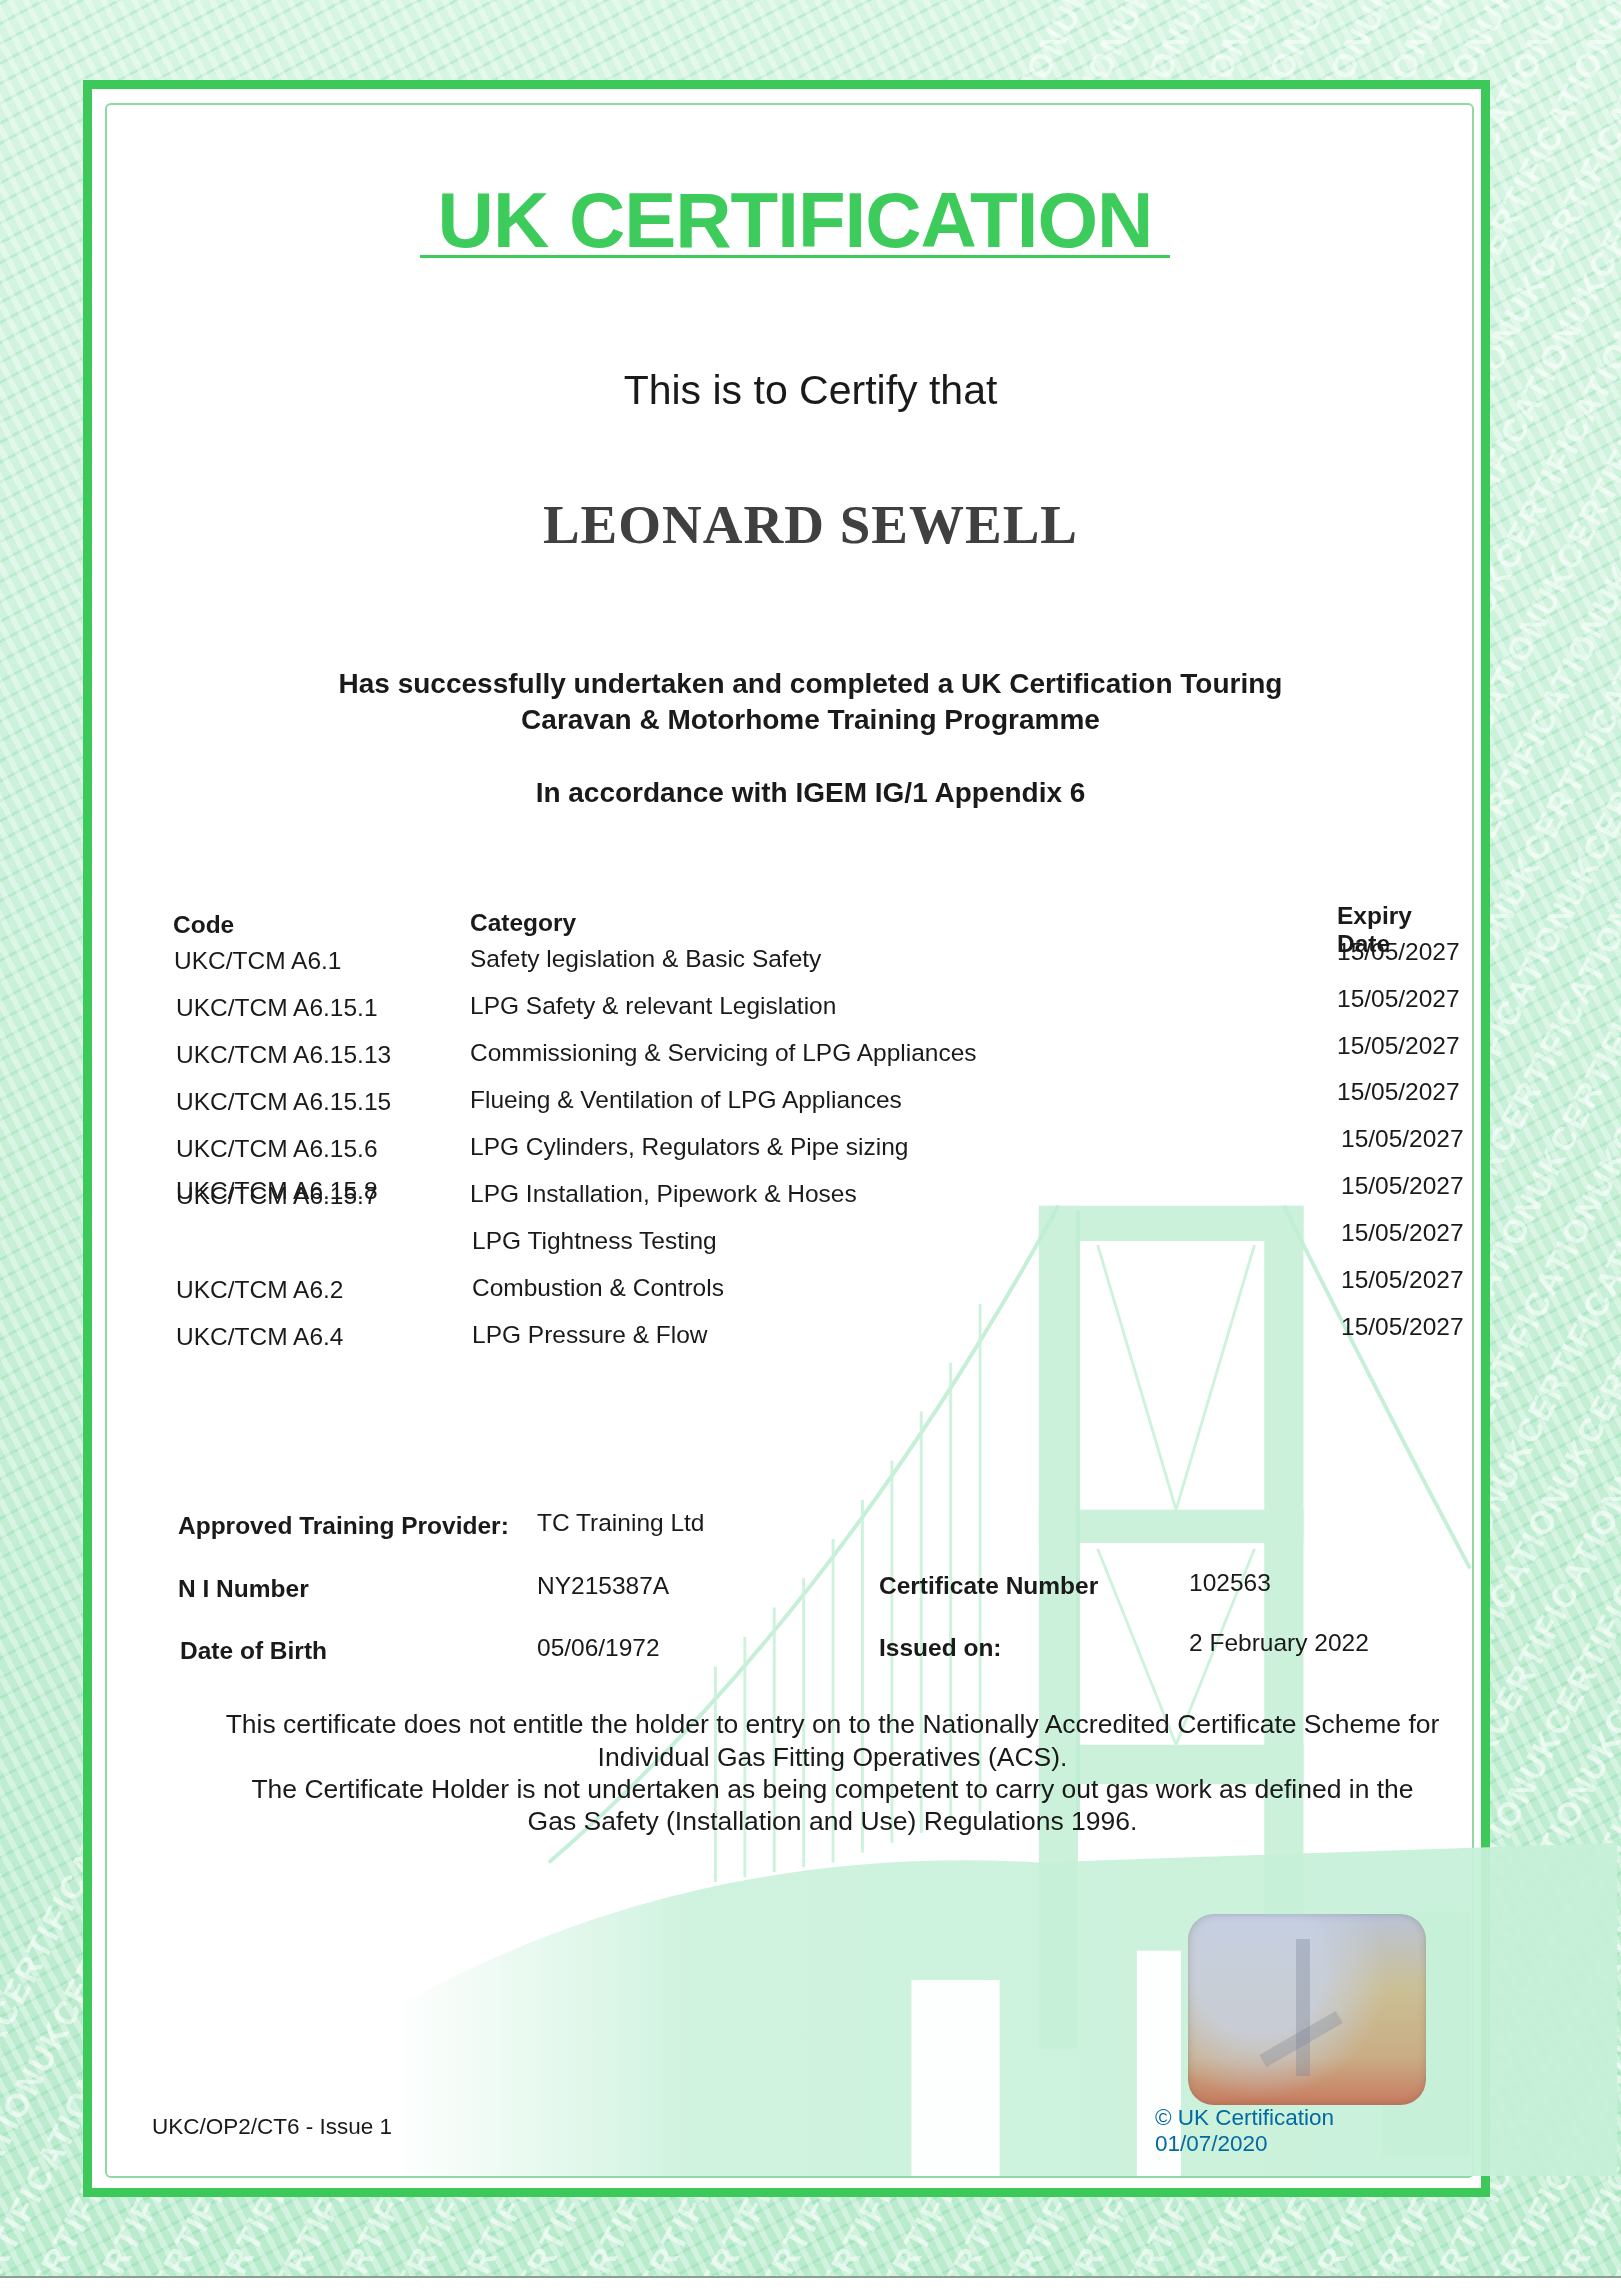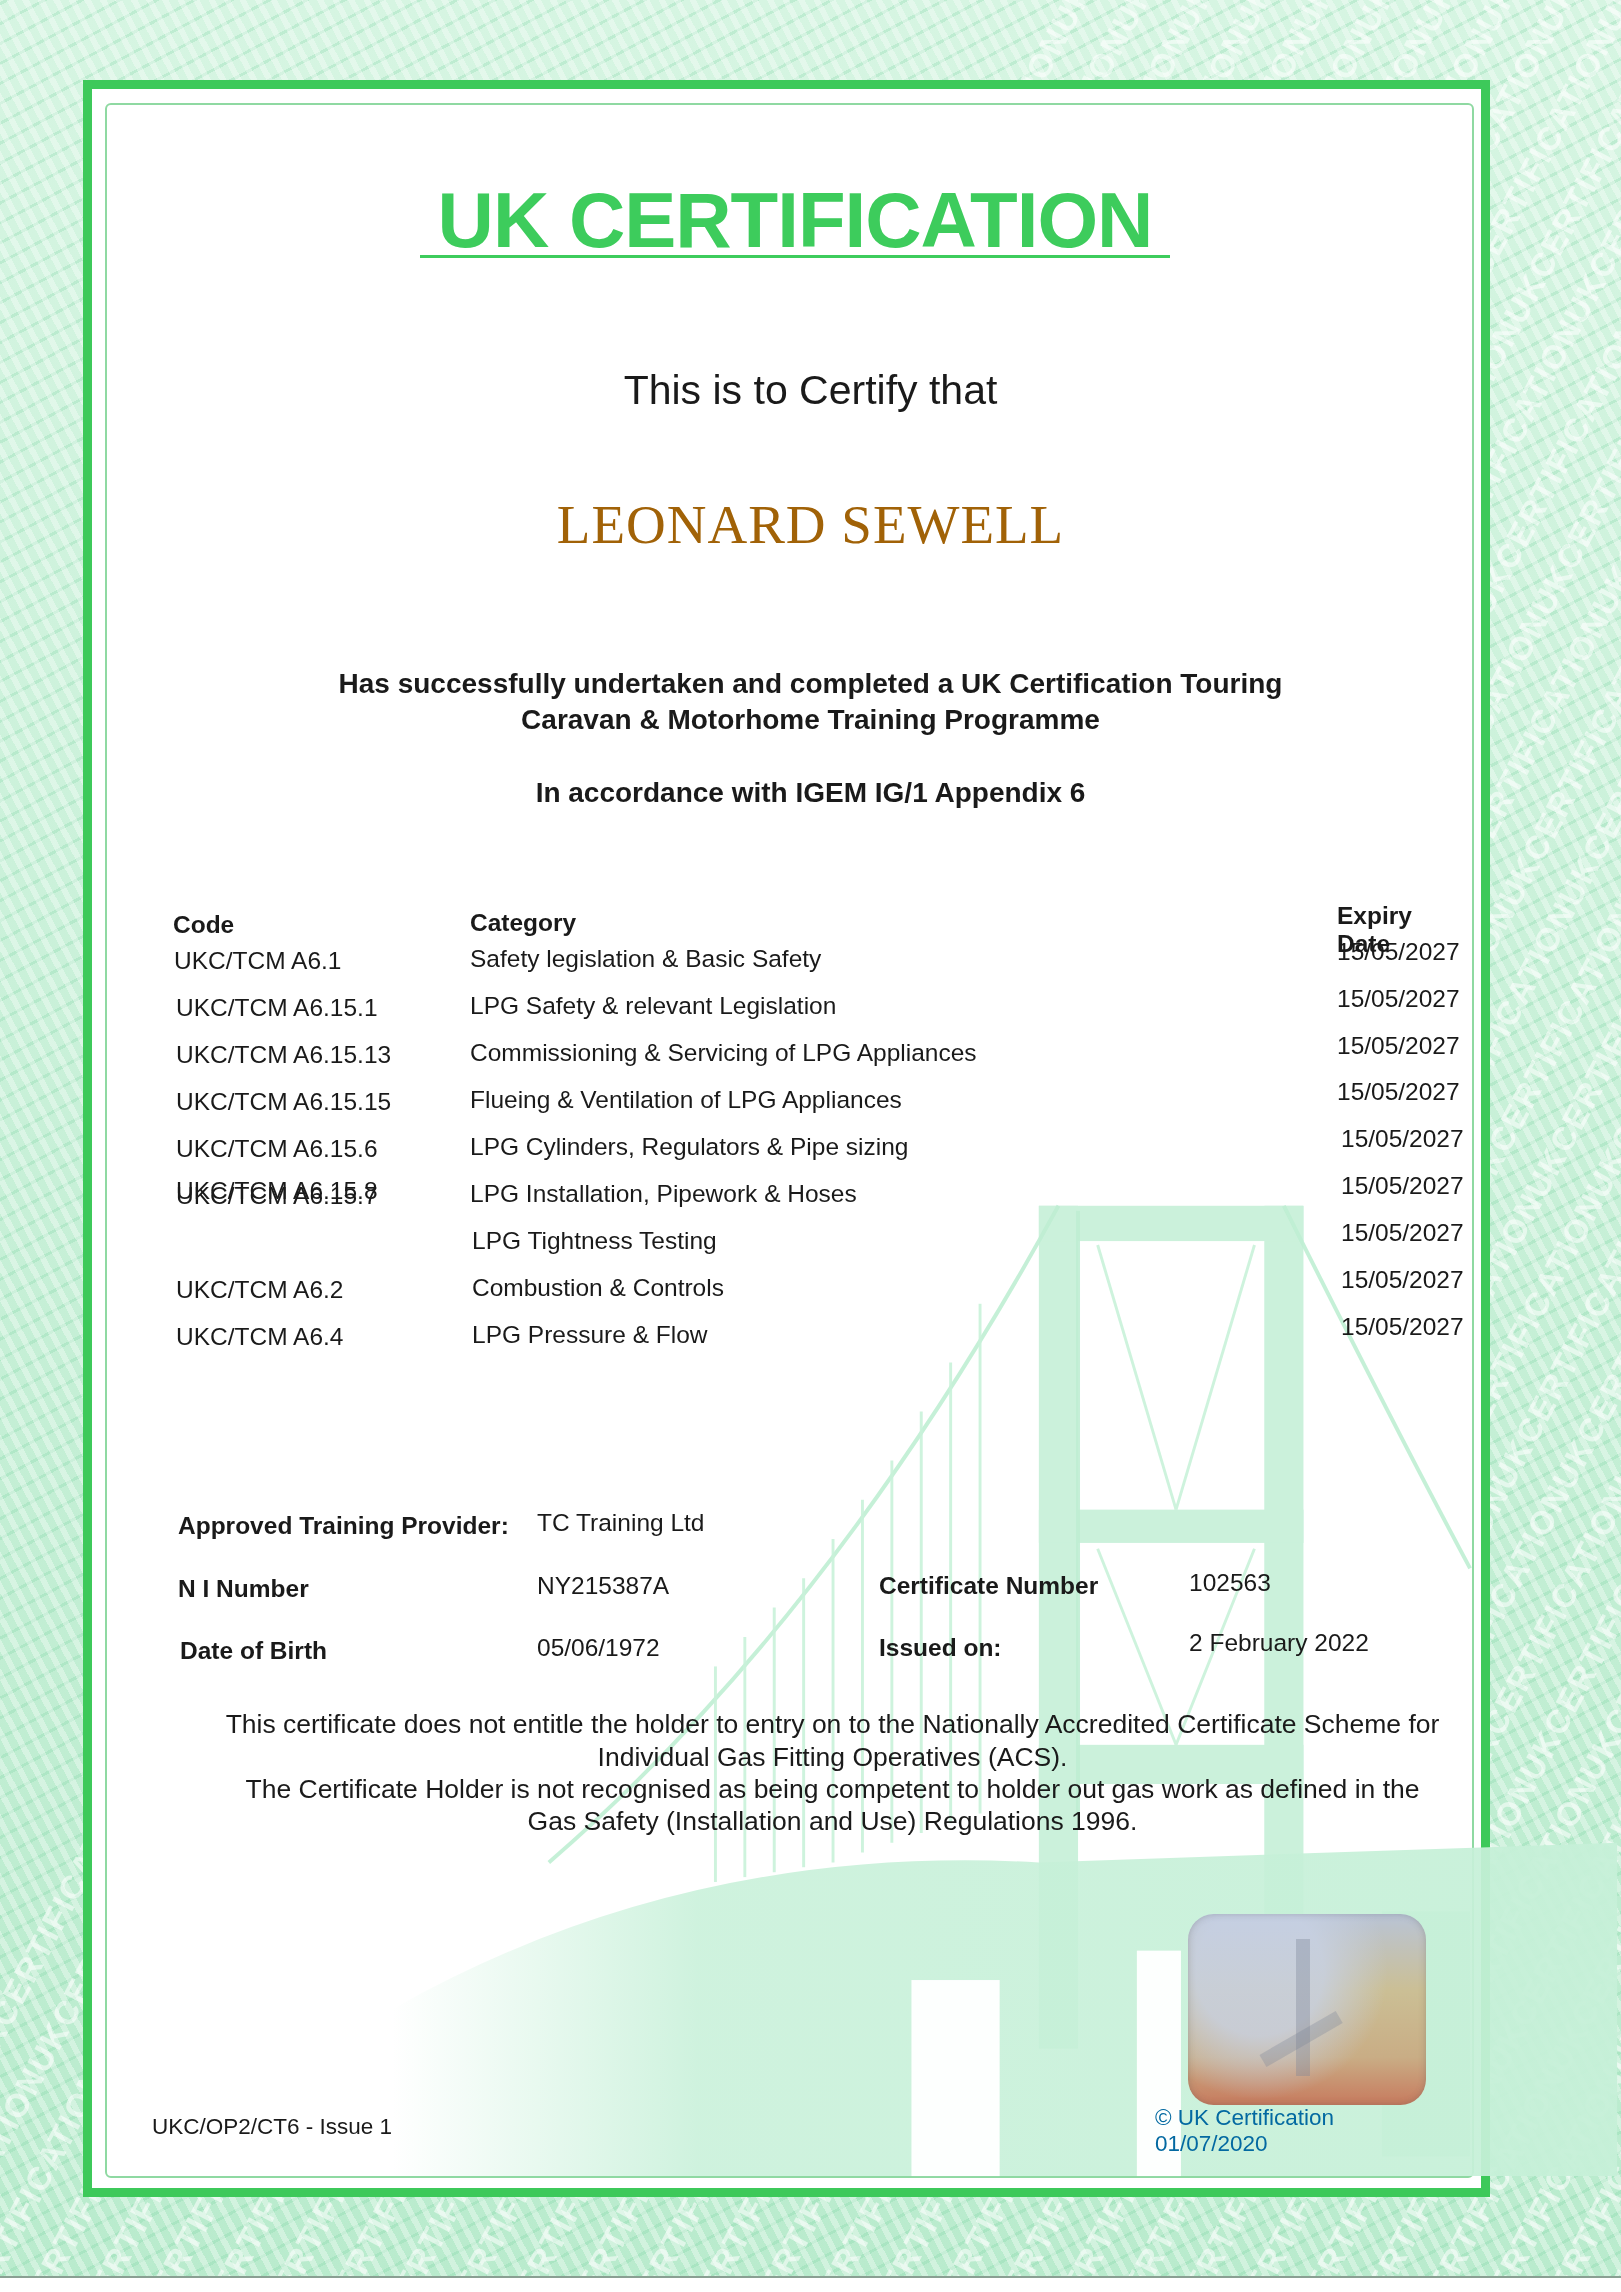--- a/index.html
+++ b/index.html
@@ -12,21 +12,21 @@
   }
   .bg-pattern .wm { position:absolute; font-family:"Liberation Sans", sans-serif; font-weight:bold; font-size:33px; color:rgba(255,255,255,0.55); letter-spacing:2px; white-space:nowrap; transform:rotate(-62deg); transform-origin:left top; }
   .bottom-edge { position:absolute; left:0; top:2276px; width:1621px; height:16.7px; background:#ffffff; border-top:2px solid #8aa093; }
   .outer-border { position:absolute; left:83px; top:80px; width:1389px; height:2099px; border:9.8px solid #3dc95a; background:#ffffff; }
   .inner-border { position:absolute; left:105px; top:103px; width:1365px; height:2071px; border:2px solid #8fd9a2; border-radius:5.9px; background:#ffffff; }
   .bridge { position:absolute; left:0; top:0; width:1621px; height:2293px; pointer-events:none; }
   .content { position:absolute; left:0; top:0; width:1379px; height:2293px; }
   .title { position:absolute; left:420px; top:176px; width:750px; text-align:center; font-family:"Liberation Sans", sans-serif; font-weight:bold; font-size:78px; letter-spacing:-1px; color:#3dcc5c; line-height:88px; }
   .title-underline { position:absolute; left:420px; top:255px; width:750px; height:2.9px; background:#3dcc5c; }
   .certify { position:absolute; left:0; width:1621px; top:367px; text-align:center; font-size:41px; color:#1a1a1a; }
-  .name { position:absolute; left:0; width:1621px; top:493px; text-align:center; font-family:"Liberation Serif", serif; font-weight:normal; font-size:55px; letter-spacing:1px; color:#a16207; }
+  .name { position:absolute; left:0; width:1621px; top:493px; text-align:center; font-family:"Liberation Serif", serif; font-weight:bold; font-size:55px; letter-spacing:1px; color:#404040; }
   .para { position:absolute; left:245px; width:1131px; text-align:center; font-weight:bold; font-size:28px; line-height:36px; color:#1a1a1a; }
   .tbl-h { position:absolute; font-weight:bold; font-size:24.5px; color:#1a1a1a; }
   .cell { position:absolute; font-size:24.5px; color:#1a1a1a; white-space:nowrap; }
   .lbl { position:absolute; font-weight:bold; font-size:24.5px; color:#1a1a1a; white-space:nowrap; }
   .val { position:absolute; font-size:24.5px; color:#1a1a1a; white-space:nowrap; }
   .disclaimer { position:absolute; left:176px; width:1313px; text-align:center; font-size:26.5px; line-height:32px; color:#1a1a1a; }
   .hologram { position:absolute; left:1188px; top:1914px; width:238px; height:191px; border-radius:25.5px;
     background:
       radial-gradient(circle at 30% 30%, rgba(200,210,230,0.8) 0 30%, rgba(0,0,0,0) 60%),
       linear-gradient(180deg, #b9c4d6 0%, #cbbf95 40%, #c9ad85 75%, #c77a5e 100%);
@@ -201,21 +201,21 @@
     <div class="lbl" style="left:879px; top:1572px;">Certificate Number</div>
     <div class="val" style="left:1189px; top:1569px;">102563</div>
 
     <div class="lbl" style="left:879px; top:1634px;">Issued on:</div>
     <div class="val" style="left:1189px; top:1629px;">2 February 2022</div>
   </div>
 
   <div>
     <div class="disclaimer" style="top:1708px;">This certificate does not entitle the holder to entry on to the Nationally Accredited Certificate Scheme for</div>
     <div class="disclaimer" style="top:1741px;">Individual Gas Fitting Operatives (ACS).</div>
-    <div class="disclaimer" style="top:1773px;">The Certificate Holder is not recognised as being competent to holder out gas work as defined in the</div>
+    <div class="disclaimer" style="top:1773px;">The Certificate Holder is not undertaken as being competent to carry out gas work as defined in the</div>
     <div class="disclaimer" style="top:1805px;">Gas Safety (Installation and Use) Regulations 1996.</div>
   </div>
 
   <div class="hologram">
     <div class="holo-glyph"></div>
     <div class="holo-glyph2"></div>
   </div>
 
   <div class="footer-left">UKC/OP2/CT6 - Issue 1</div>
   <div class="footer-right">© UK Certification 01/07/2020</div>

